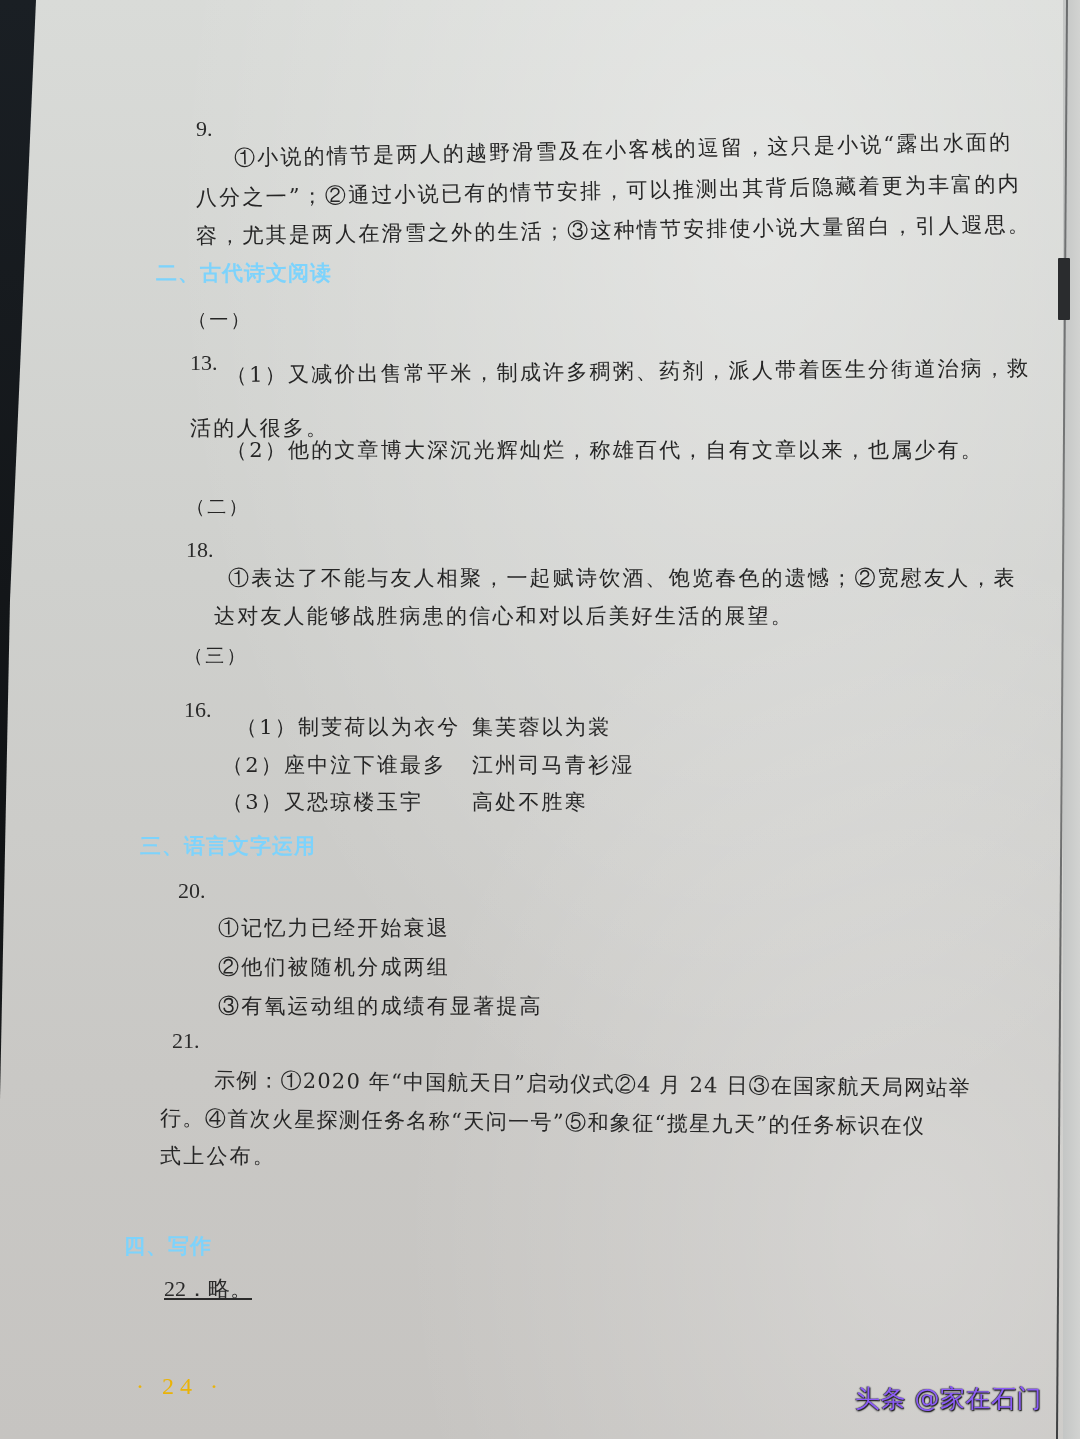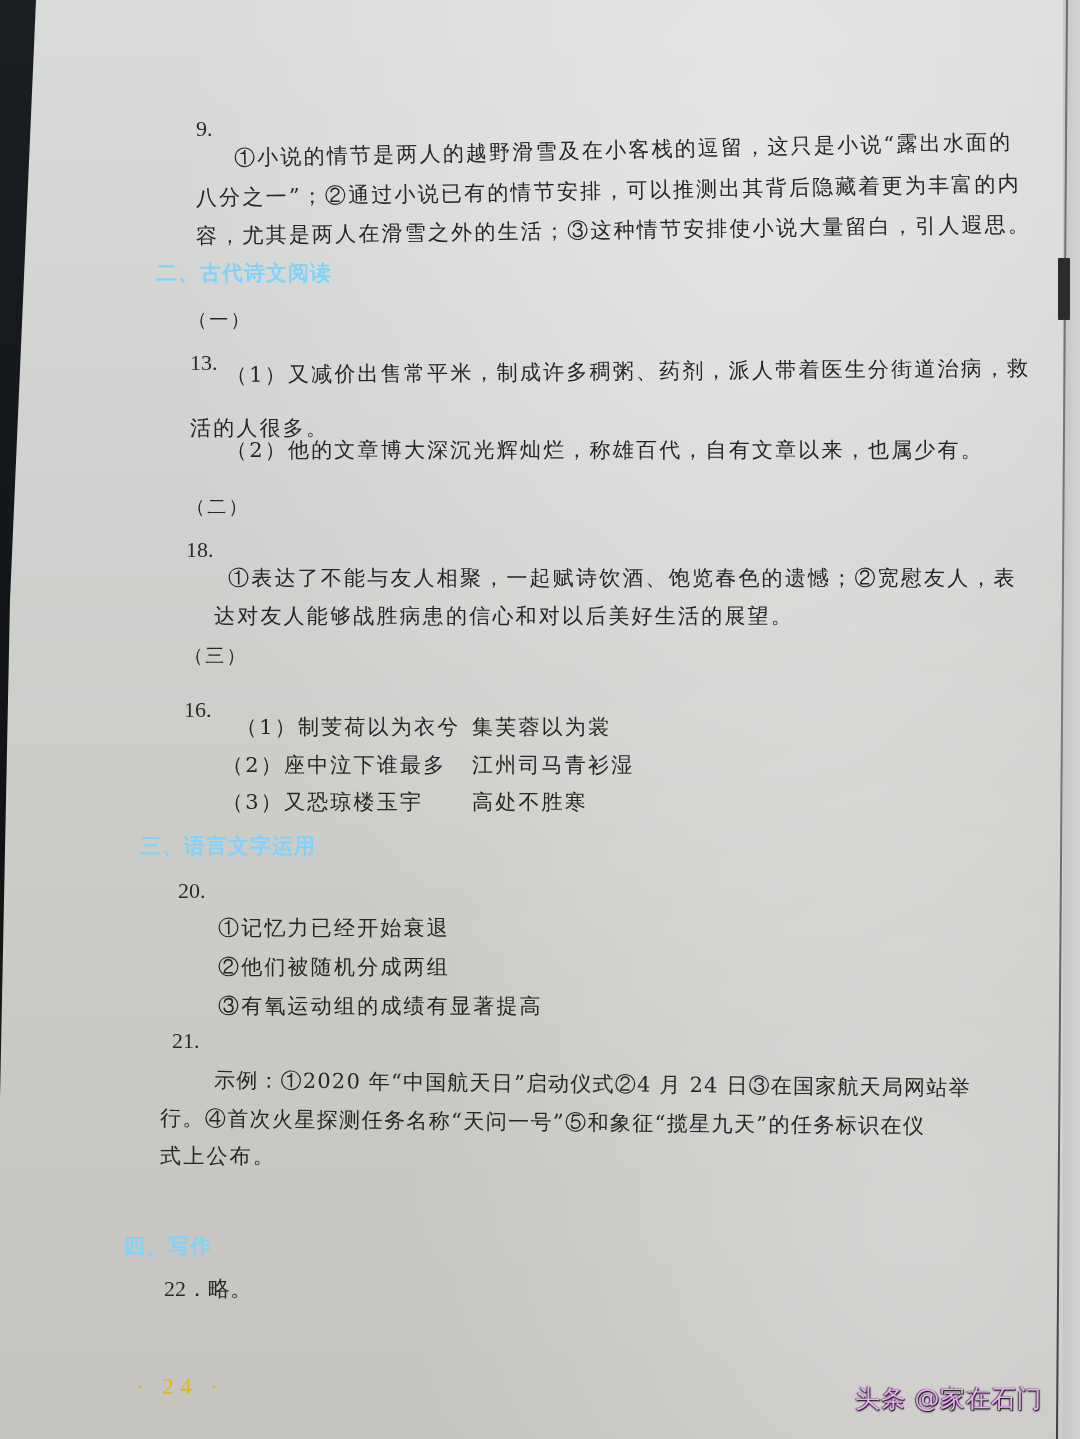--- a/index.html
+++ b/index.html
@@ -85,21 +85,21 @@
     font-size: 24px;
     color: #eab308;
     letter-spacing: 6px;
   }
   .watermark {
     position: absolute;
     left: 855px;
     top: 1382px;
     font-family: "DejaVu Sans", "Liberation Sans", sans-serif;
     font-size: 25px;
-    color: #f0abfc;
+    color: #8b5cf6;
     letter-spacing: 0.5px;
     text-shadow: 1px 1px 1px #222, -1px 0 1px #444, 0 1px 2px #222;
     white-space: nowrap;
   }
 </style>
 </head>
 <body>
 
 <div class="desk-left"></div>
 <div class="paper"></div>
@@ -139,17 +139,17 @@
 <div class="text" style="left:218px; top:918px;">①记忆力已经开始衰退</div>
 <div class="text" style="left:218px; top:957px;">②他们被随机分成两组</div>
 <div class="text" style="left:218px; top:996px;">③有氧运动组的成绩有显著提高</div>
 
 <div class="text num" style="left:172px; top:1030px;">21.</div>
 <div class="text" style="left:214px; top:1070px; letter-spacing:1.2px; transform:rotate(0.6deg); transform-origin:left center;">示例：①2020 年“中国航天日”启动仪式②4 月 24 日③在国家航天局网站举</div>
 <div class="text" style="left:160px; top:1108px; letter-spacing:1.4px; transform:rotate(0.6deg); transform-origin:left center;">行。④首次火星探测任务名称“天问一号”⑤和象征“揽星九天”的任务标识在仪</div>
 <div class="text" style="left:160px; top:1146px;">式上公布。</div>
 
 <div class="text heading" style="left:124px; top:1236px;">四、写作</div>
-<div class="text num" style="left:164px; top:1278px;">22．略。</div>
+<div class="text num" style="left:164px; top:1278px;text-decoration:underline;">22．略。</div>
 
 <div class="text page-num" style="left:136px; top:1374px;">· 24 ·</div>
 
 <div class="watermark">头条 @家在石门</div>
 
 </body></html>

